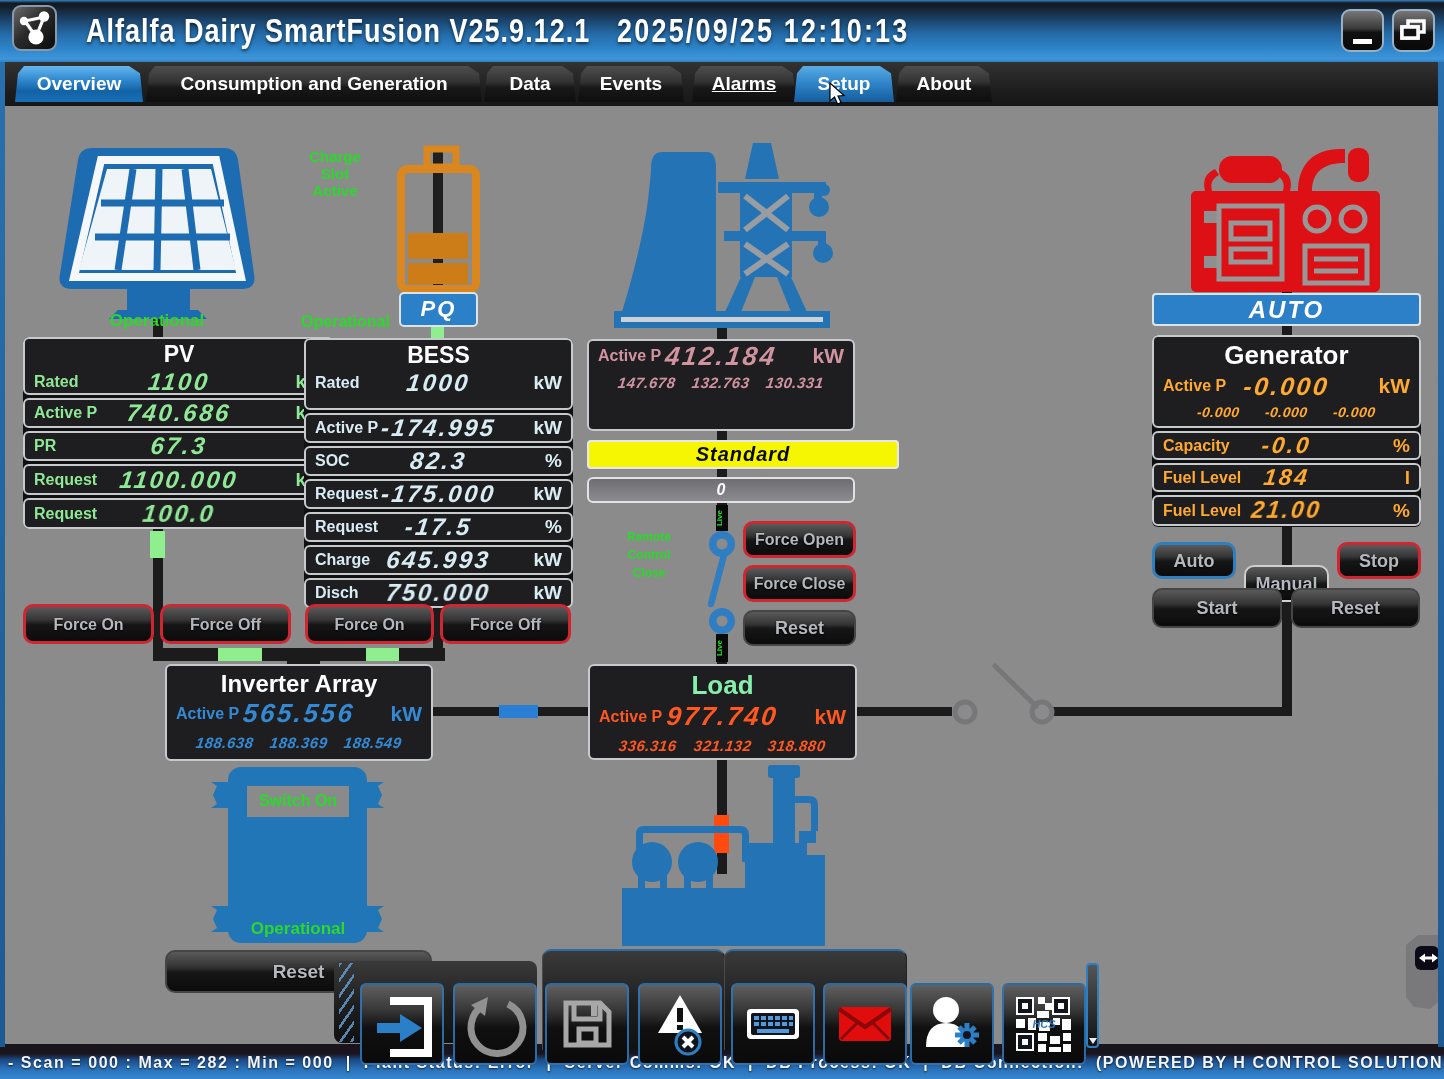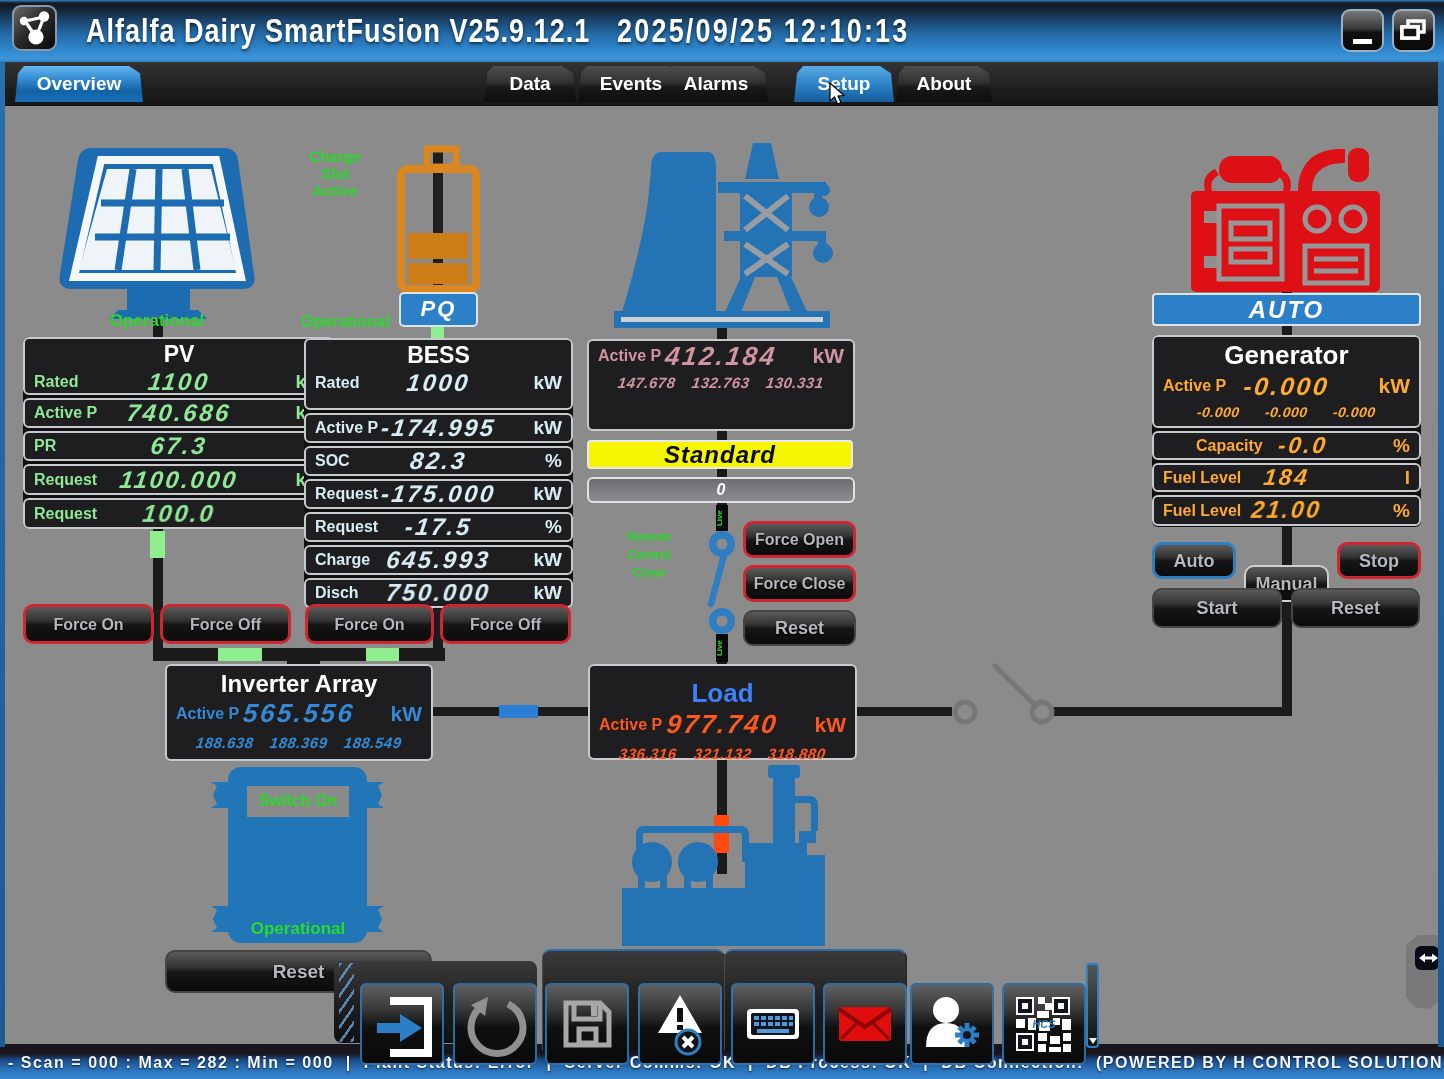--- a/index.html
+++ b/index.html
@@ -75,23 +75,24 @@
         <g fill="none" stroke="#fff" stroke-width="3.5">
       <rect x="14" y="10" width="16" height="11"></rect>
           <rect x="8" y="16" width="16" height="11"></rect>
         </g>
       <rect x="8" y="16" width="16" height="11" fill="#141414" stroke="#fff" stroke-width="3.5"></rect>
     </svg>
   </div>
 
   <div id="tabbar"></div>
   <div class="tab active" style="left:15px;width:128px;">Overview</div>
+  <div class="tab" style="left:146px;width:336px;">Consumption and Generation</div>
   <div class="tab" style="left:484px;width:92px;">Data</div>
   <div class="tab" style="left:578px;width:106px;">Events</div>
-  <div class="tab" style="left:664px;width:104px;">Alarms</div>
+  <div class="tab" style="left:692px;width:104px;text-decoration:underline;">Alarms</div>
   <div class="tab" style="left:794px;width:100px;background:linear-gradient(#58abe4 0%,#2e83c8 50%,#1d6cae 80%,#185c9c 100%);">Setup</div>
   <div class="tab" style="left:896px;width:96px;">About</div>
 
   <svg class="abs" style="left:0;top:0;z-index:1" width="1444" height="1079" viewBox="0 0 1444 1079">
     <g fill="#1b1b1b">
       <rect x="153" y="318" width="10" height="343"></rect>
       <rect x="1282" y="291" width="10" height="425"></rect>
       <rect x="433" y="327" width="10" height="334"></rect>
       <rect x="153" y="648" width="292" height="13"></rect>
       <rect x="287" y="655" width="33" height="12"></rect>
@@ -335,25 +336,25 @@
   </div>
 
   <div class="tb" style="left:587px;top:339px;width:268px;height:92px;z-index:3;color:#d093a0">
     <div class="trow" style="height:30px;">
         <span class="lbl">Active P</span>
         <span class="val" style="font-size:26px;">412.184</span>
         <span class="unit" style="font-size:21px;">kW</span>
       </div>
     <div class="ph" style="margin-top:3px;">&nbsp;<span>147.678</span><span>132.763</span><span>130.331</span>&nbsp;</div>
   </div>
-  <div class="abs" style="left:587px;top:440px;width:266px;height:29px;background:#f6f603;border:2px solid #e8e8e8;border-radius:4px;box-sizing:border-box;z-index:3;color:#0a0a0a;font-weight:700;font-style:italic;font-size:24px;text-align:center;line-height:25px;letter-spacing:1px;">Standard</div>
+  <div class="abs" style="left:587px;top:440px;width:312px;height:29px;background:#f6f603;border:2px solid #e8e8e8;border-radius:4px;box-sizing:border-box;z-index:3;color:#0a0a0a;font-weight:700;font-style:italic;font-size:20px;text-align:center;line-height:25px;letter-spacing:1px;">Standard</div>
   <div class="abs" style="left:587px;top:477px;width:268px;height:26px;background:linear-gradient(#6e6e72,#8c8c90);border:2px solid #e2e2e2;border-radius:6px;box-sizing:border-box;z-index:3;color:#fff;font-weight:700;font-style:italic;font-size:16px;text-align:center;line-height:21px;">0</div>
 
   <div class="tb" style="left:588px;top:664px;width:269px;height:96px;z-index:3;color:#ff5720">
-    <div class="ttl" style="margin-top:12px;color:#3b82f6;font-size:26px;">Load</div>
+    <div class="ttl" style="margin-top:4px;color:#86efac;font-size:26px;">Load</div>
     <div class="trow" style="height:31px;">
         <span class="lbl">Active P</span>
         <span class="val" style="font-size:26px;">977.740</span>
         <span class="unit" style="font-size:21px;">kW</span>
       </div>
     <div class="ph" style="margin-top:5px;">&nbsp;<span>336.316</span><span>321.132</span><span>318.880</span>&nbsp;</div>
   </div>
 
   <div class="tb" style="left:165px;top:664px;width:268px;height:97px;z-index:3;color:#3489d4">
     <div class="ttl" style="margin-top:4px;font-size:24px;">Inverter Array</div>
@@ -368,21 +369,21 @@
   <div class="twrap" style="left:1152px;top:335px;width:269px;height:192px;color:#ffa92e">
     <div class="tb" style="height:93px;">
       <div class="ttl" style="margin-top:3px;">Generator</div>
       <div class="trow" style="height:30px;">
           <span class="lbl">Active P</span>
           <span class="val" style="font-size:25px;">-0.000</span>
           <span class="unit" style="font-size:21px;">kW</span>
         </div>
       <div class="ph" style="margin-top:3px;font-size:14px;">&nbsp;<span>-0.000</span><span>-0.000</span><span>-0.000</span>&nbsp;</div>
     </div>
-    <div class="tb" style="height:29px;margin-top:3px;padding-left:33px;">
+    <div class="tb" style="height:29px;margin-top:3px;">
         <div class="trow" style="height:100%">
           <span class="lbl">Capacity</span>
           <span class="val" style="font-size:23px;">-0.0</span>
           <span class="unit">%</span>
         </div>
       </div>
     <div class="tb" style="height:29px;margin-top:3px;">
         <div class="trow" style="height:100%">
           <span class="lbl">Fuel Level</span>
           <span class="val" style="font-size:23px;">184</span>

